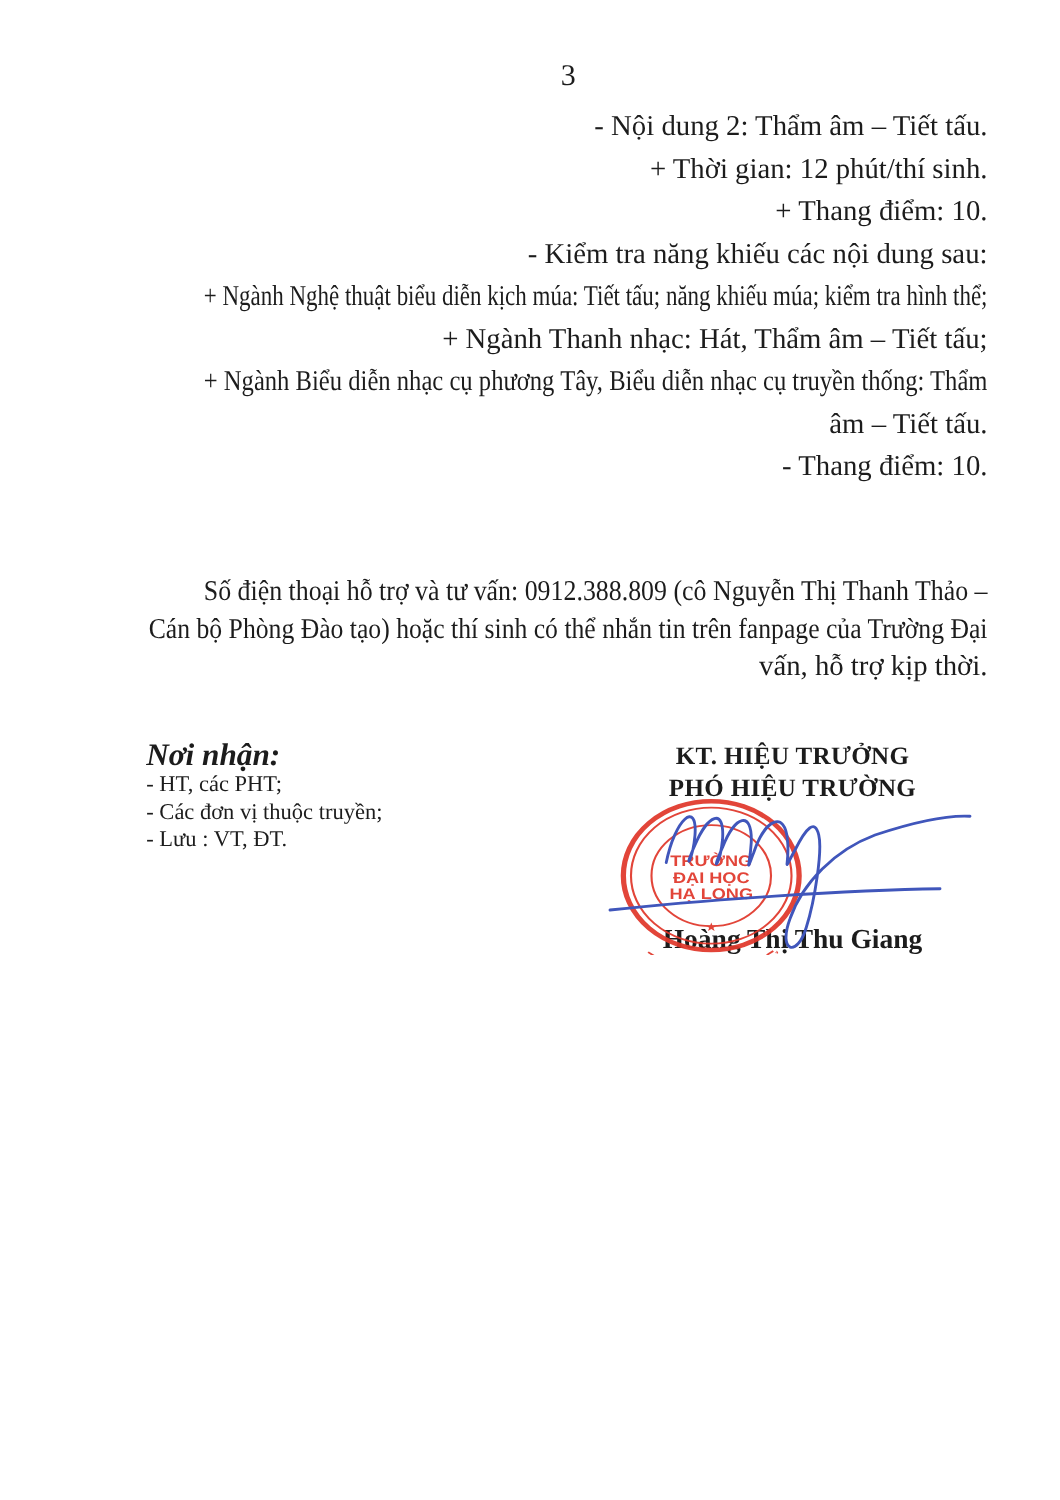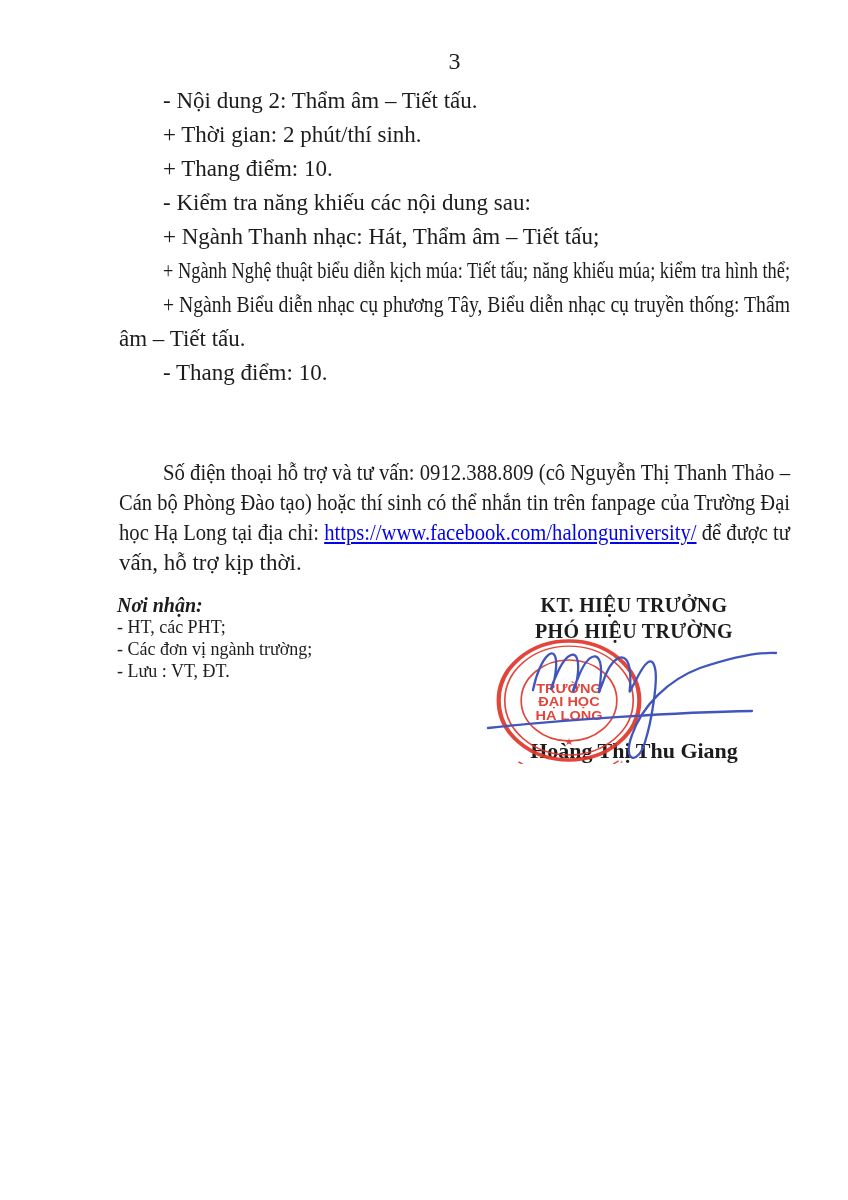--- a/index.html
+++ b/index.html
@@ -7,71 +7,70 @@
     width:848px;height:1200px;background:#ffffff;position:relative;
     font-family:"Liberation Serif","DejaVu Serif",serif;color:#1c1c1c;
     overflow:hidden;
   }
   .abs{position:absolute;}
   .page-number{
     top:48px;left:119px;width:671px;text-align:center;
     font-size:24px;
   }
   .textcol{
-    left:119px;width:671px;font-size:23px;
+    left:119px;width:671px;font-size:23px;text-align:right;
   }
   .textline{height:34px;line-height:34px;white-space:nowrap;}
   .contact .textline{height:30px;line-height:30px;}
   .textline.ind{padding-left:44px;}
   .textline .seg{
     display:inline-block;white-space:nowrap;transform-origin:left center;
   }
   a.doc-link{color:#0404e8;text-decoration:underline;cursor:pointer;}
   .recipients{left:117px;top:594px;font-size:18px;line-height:22px;}
-  .recipients .r-title{font-weight:bold;font-style:italic;font-size:20px;}
+  .recipients .r-title{font-weight:bold;font-style:italic;font-size:25px;}
   .sig-head{
     left:478px;top:592px;width:312px;text-align:center;
     font-weight:bold;font-size:20px;line-height:26px;letter-spacing:.3px;font-family:Liberation Serif, serif;
   }
   .sig-name{
     left:478px;top:738px;width:312px;text-align:center;
     font-weight:bold;font-size:22px;
   }
   .stamp-svg{left:494px;top:637px;z-index:3;opacity:.93;}
   .sign-svg{left:470px;top:630px;z-index:4;}
   .stamp-sans{font-family:"Liberation Sans","DejaVu Sans",sans-serif;font-weight:bold;}
 </style>
 </head>
 <body>
 
 <div class="abs page-number">3</div>
 
 <div class="abs textcol" style="top:84px" id="body-lines">
     <div class="textline ind"><span class="seg">- Nội dung 2: Thẩm âm – Tiết tấu.</span></div>
-    <div class="textline ind"><span class="seg">+ Thời gian: 2 phút/thí sinh.</span></div>
+    <div class="textline ind"><span class="seg">+ Thời gian: 12 phút/thí sinh.</span></div>
     <div class="textline ind"><span class="seg">+ Thang điểm: 10.</span></div>
     <div class="textline ind"><span class="seg">- Kiểm tra năng khiếu các nội dung sau:</span></div>
+    <div class="textline ind"><span class="seg fill" style="transform: scaleX(0.799124);">+ Ngành Nghệ thuật biểu diễn kịch múa: Tiết tấu; năng khiếu múa; kiểm tra hình thể;</span></div>
     <div class="textline ind"><span class="seg">+ Ngành Thanh nhạc: Hát, Thẩm âm – Tiết tấu;</span></div>
-    <div class="textline ind"><span class="seg fill" style="transform: scaleX(0.799124);">+ Ngành Nghệ thuật biểu diễn kịch múa: Tiết tấu; năng khiếu múa; kiểm tra hình thể;</span></div>
     <div class="textline ind"><span class="seg fill" style="transform: scaleX(0.856411);">+ Ngành Biểu diễn nhạc cụ phương Tây, Biểu diễn nhạc cụ truyền thống: Thẩm</span></div>
     <div class="textline"><span class="seg">âm – Tiết tấu.</span></div>
     <div class="textline ind"><span class="seg">- Thang điểm: 10.</span></div>
   </div>
 
 <div class="abs textcol contact" style="top:458px" id="contact-lines">
     <div class="textline ind"><span class="seg fill" style="transform: scaleX(0.900013);">Số điện thoại hỗ trợ và tư vấn: 0912.388.809 (cô Nguyễn Thị Thanh Thảo –</span></div>
     <div class="textline"><span class="seg fill" style="transform: scaleX(0.892825);">Cán bộ Phòng Đào tạo) hoặc thí sinh có thể nhắn tin trên fanpage của Trường Đại</span></div>
-    <div class="textline"><span class="seg fill" style="transform: scaleX(0.897284);"><span>học Hạ Long tại địa chỉ: </span><a class="doc-link" style="color: rgb(4, 4, 232);">https://www.facebook.com/halonguniversity/</a><span> để được tư</span></span></div>
     <div class="textline"><span class="seg">vấn, hỗ trợ kịp thời.</span></div>
   </div>
 
 <div class="abs recipients">
   <div class="r-title">Nơi nhận:</div>
   <div>- HT, các PHT;</div>
-  <div>- Các đơn vị ngành trường;</div>
+  <div>- Các đơn vị thuộc truyền;</div>
   <div>- Lưu : VT, ĐT.</div>
 </div>
 
 <div class="abs sig-head">
   <div>KT. HIỆU TRƯỞNG</div>
   <div>PHÓ HIỆU TRƯỜNG</div>
 </div>
 
 <svg class="abs stamp-svg" width="150" height="127" viewBox="0 0 160 160" preserveAspectRatio="none" id="stamp">
   <circle cx="80" cy="80" r="75" fill="none" stroke="#e0372b" stroke-width="4.5"></circle>

